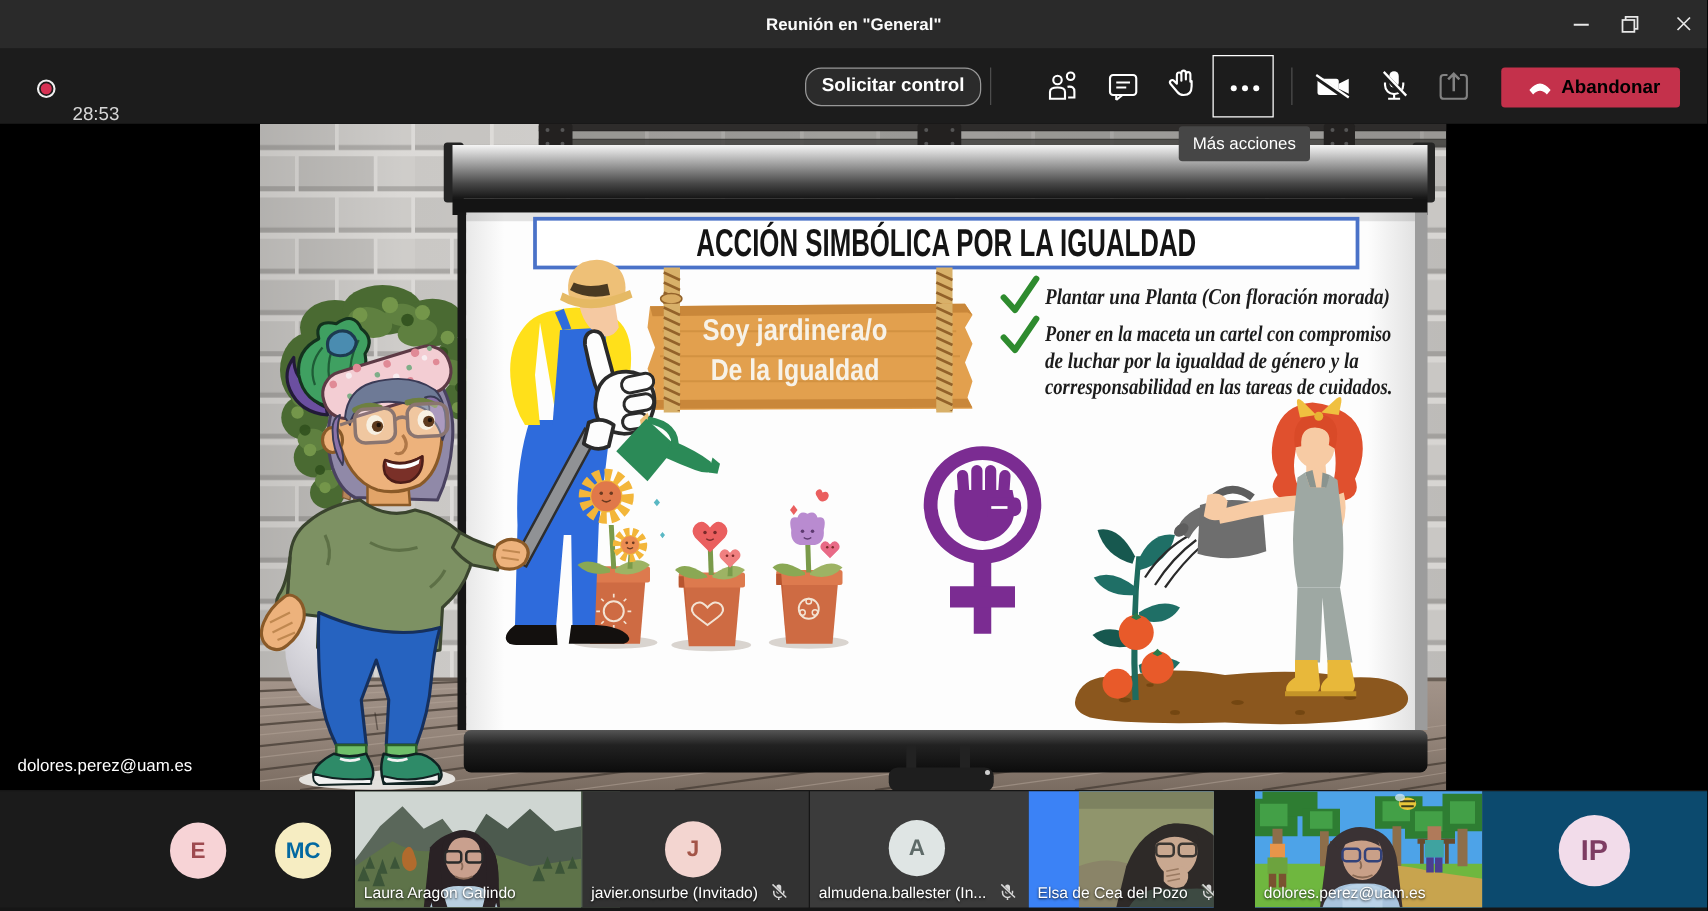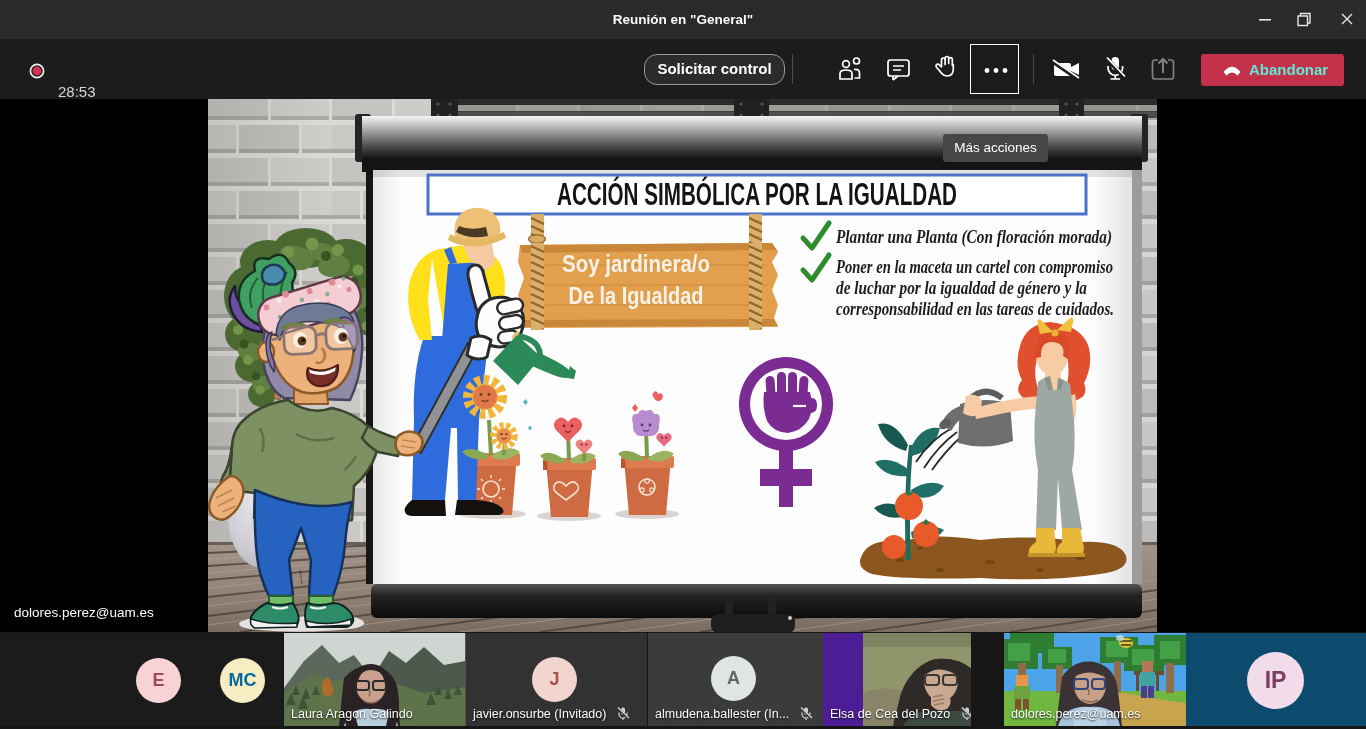--- a/index.html
+++ b/index.html
@@ -8,22 +8,22 @@
   .abs{position:absolute;}
   
   #titlebar{left:0;top:0;width:1366px;height:39px;background:#2a2a2a;}
   #titletext{left:0;top:0;width:1366px;height:39px;line-height:39px;text-align:center;color:#fbfbfb;font-size:13.5px;font-weight:700;}
   
   #toolbar{left:0;top:39px;width:1366px;height:60px;background:#1c1c1c;}
   #timer{left:58px;top:39px;height:69px;line-height:60px;color:#d6d6d6;font-size:15px;margin-top:23px;}
   #btn-solicitar{left:644px;top:54px;width:141px;height:31px;background:#2b2b2b;border:1px solid #989898;border-radius:13px;color:#fff;font-weight:700;font-size:15px;text-align:center;line-height:28px;}
   .sep{width:1px;height:30px;background:#4d4d4d;top:54px;}
   #dotsbox{left:970px;top:44px;width:49px;height:50px;border:1.5px solid #fff;background:#1c1c1c;}
-  #btn-abandonar{left:1201px;top:54px;width:143px;height:32px;background:#c4314b;border-radius:3px;color:#5eead4;font-weight:700;font-size:15px;}
-  #tooltip{left:943px;top:101px;width:105px;height:28px;background:#464646;color:#ffffff;font-size:13.5px;text-align:center;line-height:28px;border-radius:3px;margin-top:33px;}
+  #btn-abandonar{left:1201px;top:54px;width:143px;height:32px;background:#c4314b;border-radius:3px;color:#000000;font-weight:700;font-size:15px;}
+  #tooltip{left:943px;top:101px;width:105px;height:28px;background:#464646;color:#ffffff;font-size:13.5px;text-align:center;line-height:28px;border-radius:3px;}
   
   #preslabel{left:14px;top:605px;color:#fff;font-size:13.5px;}
   
   #strip{left:0;top:632px;width:1366px;height:97px;background:#161616;}
   .tile{position:absolute;top:633px;height:93px;overflow:hidden;}
   .circ{position:absolute;border-radius:50%;text-align:center;font-weight:700;}
   .vname{position:absolute;left:7px;bottom:5px;color:#fff;font-size:12.5px;text-shadow:0 1px 2px rgba(0,0,0,.9);white-space:nowrap;}
 </style>
 </head>
 <body>
@@ -674,21 +674,21 @@
       <svg width="14" height="13" viewBox="0 0 14 13" style="vertical-align:-2px;margin-left:6px">
           <g stroke="#d8d8d8" stroke-width="1.2" fill="none">
             <rect x="5" y="0.5" width="4" height="7.5" rx="2" fill="#d8d8d8" stroke="none"></rect>
             <path d="M3 5.5 v1.5 a4 4 0 0 0 8 0 V5.5 M7 11 v2"></path>
             <path d="M1.5 0.5 L12.5 11.5" stroke="#3b3b3b" stroke-width="2.6"></path>
             <path d="M2 0.5 L13 11" stroke="#d8d8d8" stroke-width="1.2"></path>
           </g>
         </svg>
     </div>
   </div>
-  <div class="abs tile" id="tile-elsa" style="left:823px;width:148px;background:#4c1d95;padding-left:40px;">
+  <div class="abs tile" id="tile-elsa" style="left:823px;width:148px;background:#3b82f6;padding-left:40px;">
     <svg width="180" height="93" viewBox="0 0 180 93">
       <rect width="180" height="93" fill="#90956c"></rect>
       <rect x="120" width="60" height="93" fill="#5a5c48"></rect>
       <path d="M0 0 H180 V14 H0 Z" fill="#7d8260"></path>
       <rect x="118" y="8" width="50" height="34" rx="2" fill="#3f4038"></rect>
       <rect x="122" y="12" width="42" height="26" fill="#6e6a58"></rect>
       <path d="M0 60 Q20 52 40 58 L42 93 L0 93 Z" fill="#8a8468"></path>
       <path d="M30 93 L38 60 Q50 30 75 26 Q105 24 118 48 Q126 66 124 93 Z" fill="#2e2a28"></path>
       <ellipse cx="78" cy="48" rx="17" ry="20" fill="#c9a890"></ellipse>
       <path d="M58 34 Q72 20 92 30 Q98 38 96 44 L90 40 Q74 32 62 42 Z" fill="#2e2a28"></path>

